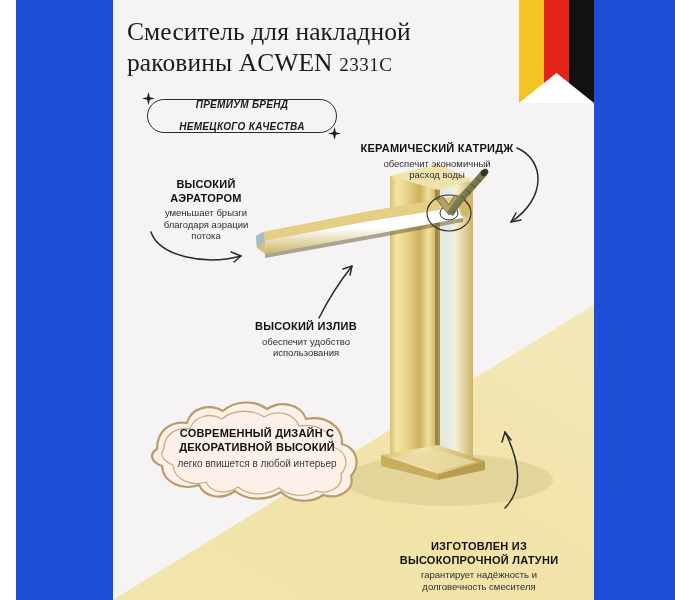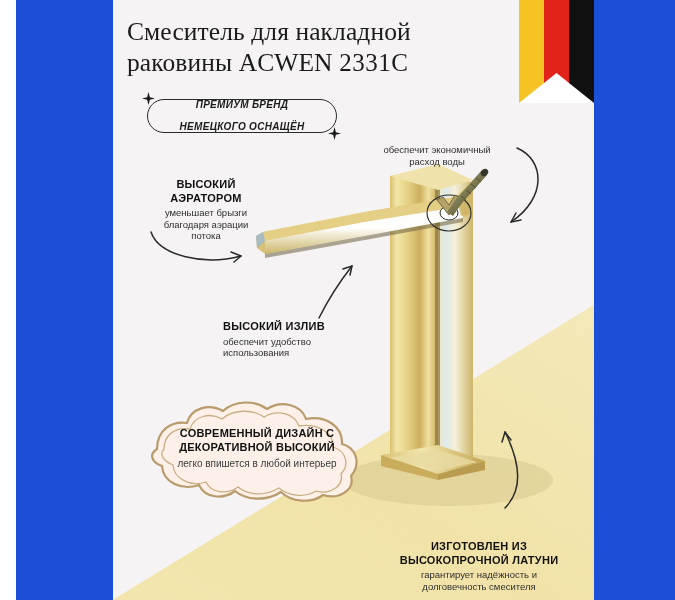--- a/index.html
+++ b/index.html
@@ -59,21 +59,21 @@
     left: 14px;
     top: 16px;
     width: 380px;
     font-family: "Liberation Serif", serif;
     font-size: 25.5px;
     line-height: 31px;
     color: #1b1b1b;
     letter-spacing: 0.1px;
   }
   .title .model {
-    font-size: 25px;
+    font-size: 19px;
     letter-spacing: 0.5px;
   }
 
   
   .badge {
     position: absolute;
     left: 34px;
     top: 99px;
     width: 190px;
     height: 34px;
@@ -121,21 +121,21 @@
   .callout .sub {
     font-size: 9.5px;
     font-weight: normal;
     line-height: 11.5px;
     color: #2e2e2e;
     margin-top: 2px;
   }
 
   #callout-cartridge { left: 233px; top: 142px; width: 182px; text-align: center; }
   #callout-aerator   { left: 18px;  top: 178px; width: 150px; text-align: center; }
-  #callout-spout     { left: 110px; top: 320px; width: 166px; text-align: left; }
+  #callout-spout     { left: 110px; top: 320px; width: 166px; text-align: center; }
   #callout-brass     { left: 268px; top: 540px; width: 196px; text-align: center; }
 
   
   .arrows {
     position: absolute;
     left: 0; top: 0;
     width: 481px; height: 600px;
     pointer-events: none;
   }
 
@@ -303,25 +303,26 @@
     <div class="badge">
       <div class="badge-box"></div>
       <svg class="spark tl" viewBox="0 0 20 20">
         <path d="M10,0 L12.1,7.9 L20,10 L12.1,12.1 L10,20 L7.9,12.1 L0,10 L7.9,7.9 Z" fill="#1b1b1b"></path>
       </svg>
       <svg class="spark br" viewBox="0 0 20 20">
         <path d="M10,0 L12.1,7.9 L20,10 L12.1,12.1 L10,20 L7.9,12.1 L0,10 L7.9,7.9 Z" fill="#1b1b1b"></path>
       </svg>
       <div class="badge-text">
         <span>ПРЕМИУМ БРЕНД</span>
-        <span>НЕМЕЦКОГО ОСНАЩЁН</span>
+        <span>НЕМЕЦКОГО КАЧЕСТВА</span>
       </div>
     </div>
 
     <div class="callout" id="callout-cartridge">
+      <div class="head">КЕРАМИЧЕСКИЙ КАТРИДЖ</div>
       <div class="sub">
         <span>обеспечит экономичный</span><br>
         <span>расход воды</span>
       </div>
     </div>
 
     <div class="callout" id="callout-aerator">
       <div class="head">
         <span>ВЫСОКИЙ</span><br>
         <span>АЭРАТОРОМ</span>

